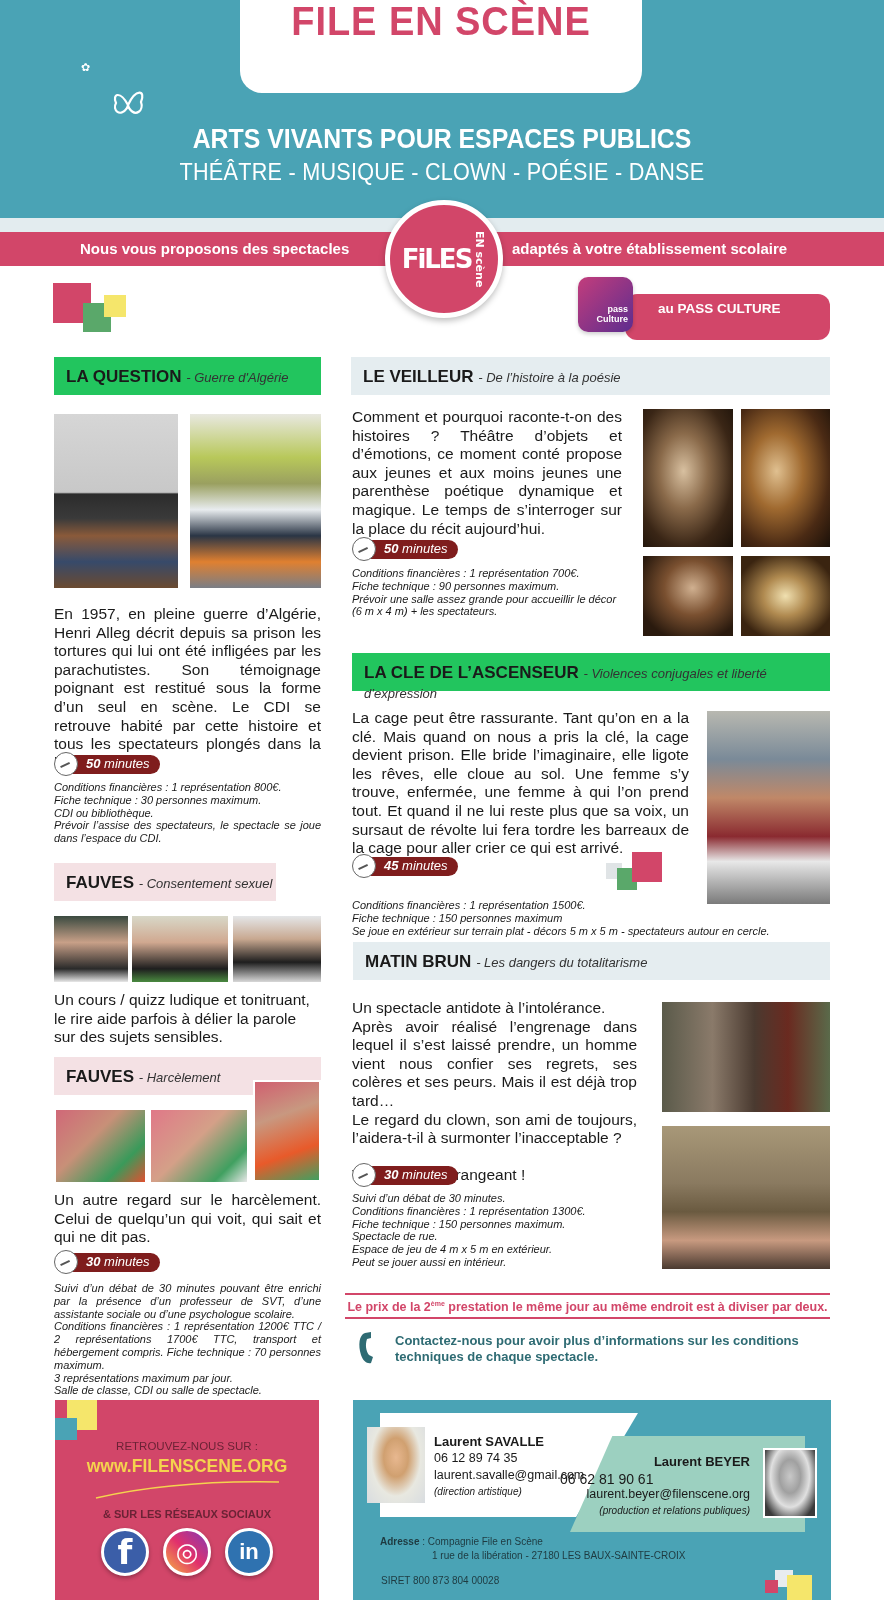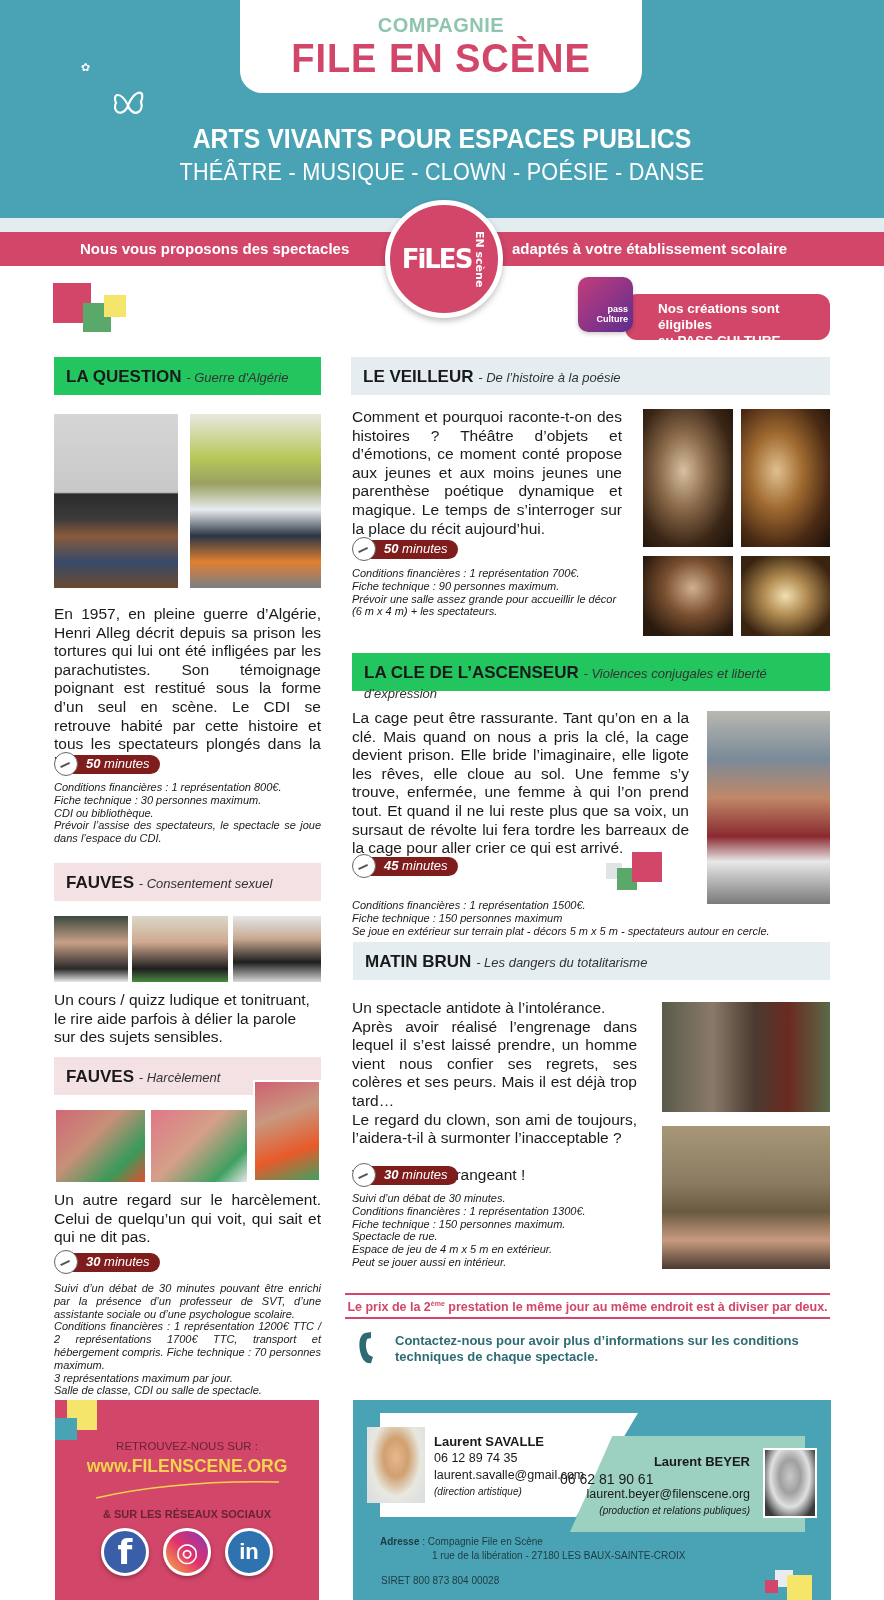--- a/index.html
+++ b/index.html
@@ -62,61 +62,59 @@
 </style>
 </head>
 <body>
 
 <div class="abs hero"></div>
 <div class="abs bfly" style="left:81px;top:61px;font-size:11px;">✿</div>
 <svg class="abs" style="left:110px;top:88px;" width="36" height="34" viewBox="0 0 36 34">
   <path d="M18 17 C10 2, 2 6, 6 15 C2 22, 10 30, 17 20 Z M18 17 C26 0, 36 2, 31 14 C34 22, 26 30, 19 20 Z" fill="none" stroke="#fff" stroke-width="2.2"></path>
 </svg>
 <div class="abs titlebox">
-  <div class="compagnie">COMPAGNIE</div>
   <div class="filenscene">FILE EN SCÈNE</div>
 </div>
 <div class="abs arts">ARTS VIVANTS POUR ESPACES PUBLICS</div>
 <div class="abs disc">THÉÂTRE - MUSIQUE - CLOWN - POÉSIE  - DANSE</div>
 <div class="abs strip"></div>
 <div class="abs band"></div>
 <div class="abs band-left">Nous vous proposons des spectacles</div>
 <div class="abs band-right">adaptés à votre établissement scolaire</div>
 <div class="abs logo">
   <span style="font-size:26px;letter-spacing:-2px;">FiLES</span>
   <span style="font-size:11px;writing-mode:vertical-rl;margin-left:2px;">EN scène</span>
 </div>
 
 <div class="sq" style="left:53px;top:283px;width:38px;height:40px;background:#d24669;"></div>
 <div class="sq" style="left:83px;top:303px;width:28px;height:29px;background:#5aa86a;"></div>
 <div class="sq" style="left:104px;top:295px;width:22px;height:22px;background:#f5e66b;"></div>
 
 <div class="abs pc-pill">
-  <div style="padding-left:14px;">Nos créations sont éligibles</div>
   <div style="padding-left:14px;">au PASS CULTURE</div>
 </div>
 <div class="abs pc-icon">pass Culture</div>
 
 <div class="head green" style="left:54px;top:357px;width:267px;">
   <b>LA QUESTION</b>
   <i>- Guerre d'Algérie</i>
 </div>
 <div class="photo" style="left:54px;top:414px;width:124px;height:174px;background:linear-gradient(180deg,#d6d6d6 0%,#c8c8c8 45%,#2c2c2c 46%,#3a3a3a 60%,#8a5a3a 70%,#374a6a 85%,#6b4a30 100%);"></div>
 <div class="photo" style="left:190px;top:414px;width:131px;height:174px;background:linear-gradient(180deg,#e8e8e0 0%,#b8c85a 25%,#9aa060 40%,#e8ecef 55%,#2a3545 70%,#e08030 85%,#7a7e86 100%);"></div>
 <div class="body" style="left:54px;top:605px;width:267px;">En 1957, en pleine guerre d’Algérie, Henri Alleg décrit depuis sa prison les tortures qui lui ont été infligées par les parachutistes. Son témoignage poignant est restitué sous la forme d’un seul en scène. Le CDI se retrouve habité par cette histoire et tous les spectateurs plongés dans la bataille d’Alger.</div>
 <div class="dur" style="left:54px;top:753px;">
   <div class="clock"></div>
   <div class="pill"><b>50</b><span> minutes</span></div>
 </div>
 <div class="small" style="left:54px;top:781px;width:267px;white-space:pre-line;text-align:justify;">Conditions financières : 1 représentation 800€.
 Fiche technique : 30 personnes maximum.
 CDI ou bibliothèque.
 Prévoir l’assise des spectateurs, le spectacle se joue dans l’espace du CDI.</div>
 
-<div class="head pink" style="left:54px;top:863px;width:267px;">
+<div class="head pink" style="left:54px;top:863px;width:222px;">
   <b>FAUVES</b>
   <i>- Consentement sexuel</i>
 </div>
 <div class="photo" style="left:54px;top:916px;width:74px;height:66px;background:linear-gradient(180deg,#3a4a40 0%,#c8a088 40%,#2a2a2a 80%,#e8e8e8 100%);"></div>
 <div class="photo" style="left:132px;top:916px;width:96px;height:66px;background:linear-gradient(180deg,#d8d8c8 0%,#d0a890 40%,#1e1e1e 80%,#4a8a40 100%);"></div>
 <div class="photo" style="left:233px;top:916px;width:88px;height:66px;background:linear-gradient(180deg,#e4e6e8 0%,#c8a890 35%,#1e1e1e 70%,#d8d8d8 100%);"></div>
 <div class="body" style="left:54px;top:991px;width:267px;text-align:left;">Un cours / quizz ludique et tonitruant, le rire aide parfois à délier la parole sur des sujets sensibles.</div>
 
 <div class="head pink" style="left:54px;top:1057px;width:267px;">
   <b>FAUVES</b>

